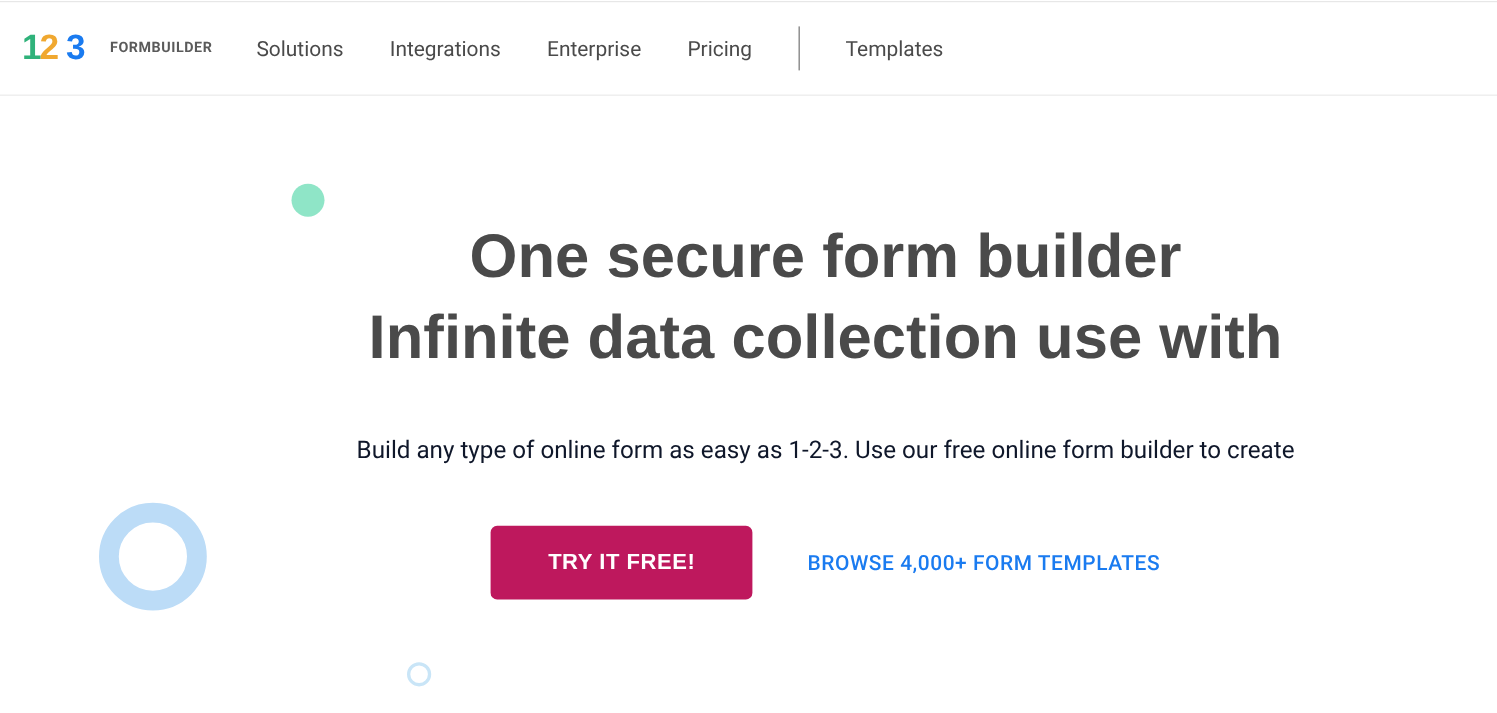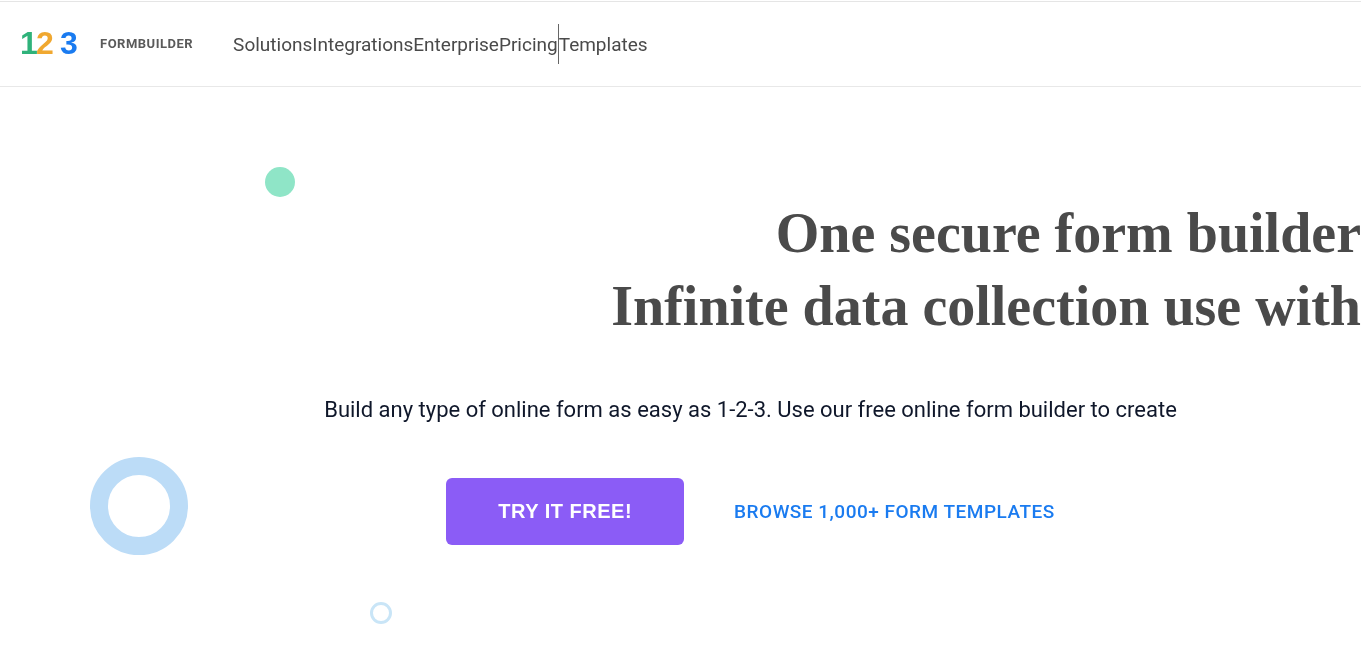--- a/index.html
+++ b/index.html
@@ -46,20 +46,21 @@
       flex-direction: row;
       font-size: 13px;
       font-weight: 700;
       color: #5a5a5a;
       line-height: 1.2;
       letter-spacing: 0.5px;
     }
     .nav {
       display: flex;
       align-items: center;
+      gap: 42px;
     }
     .nav-item {
       font-size: 19px;
       color: #4a4a4a;
       cursor: pointer;
     }
     .nav-divider {
       width: 1px;
       height: 40px;
       background: #666;
@@ -91,48 +92,47 @@
     .circle-small-ring {
       position: absolute;
       width: 22px;
       height: 22px;
       border-radius: 50%;
       border: 3px solid #c9e5f7;
       top: 515px;
       left: 370px;
     }
     .headline {
-      font-family: Liberation Serif, serif;
+      font-family: Liberation Sans, sans-serif;
       font-size: 56px;
       font-weight: 700;
       color: #4a4a4a;
       line-height: 1.3;
       margin: 0 auto 48px;
       white-space: nowrap;
       padding-left: 140px;
-      text-align: right;
     }
     .subhead {
       font-size: 22px;
       color: #0f172a;
       line-height: 1.7;
       max-width: 1100px;
       margin: 0 auto 50px;
       padding-left: 140px;
       white-space: nowrap;
     }
     .cta-row {
       display: flex;
       align-items: center;
       justify-content: center;
       gap: 50px;
       padding-left: 140px;
     }
     .btn-primary {
-      background: #8b5cf6;
+      background: #be185d;
       color: #fff;
       font-size: 20px;
       font-weight: 600;
       padding: 22px 52px;
       border: none;
       border-radius: 6px;
       cursor: pointer;
       letter-spacing: 0.5px;
     }
     .link-browse {
@@ -181,15 +181,15 @@
     <span>One secure form builder</span><br>
     <span>Infinite data collection use with</span>
   </h1>
 
   <p class="subhead">
     <span>Build any type of online form as easy as 1-2-3. Use our free online form builder to create</span><br>
   </p>
 
   <div class="cta-row">
     <button class="btn-primary">TRY IT FREE!</button>
-    <a class="link-browse">BROWSE 1,000+ FORM TEMPLATES</a>
+    <a class="link-browse">BROWSE 4,000+ FORM TEMPLATES</a>
   </div>
 </section>
 
 </body></html>

